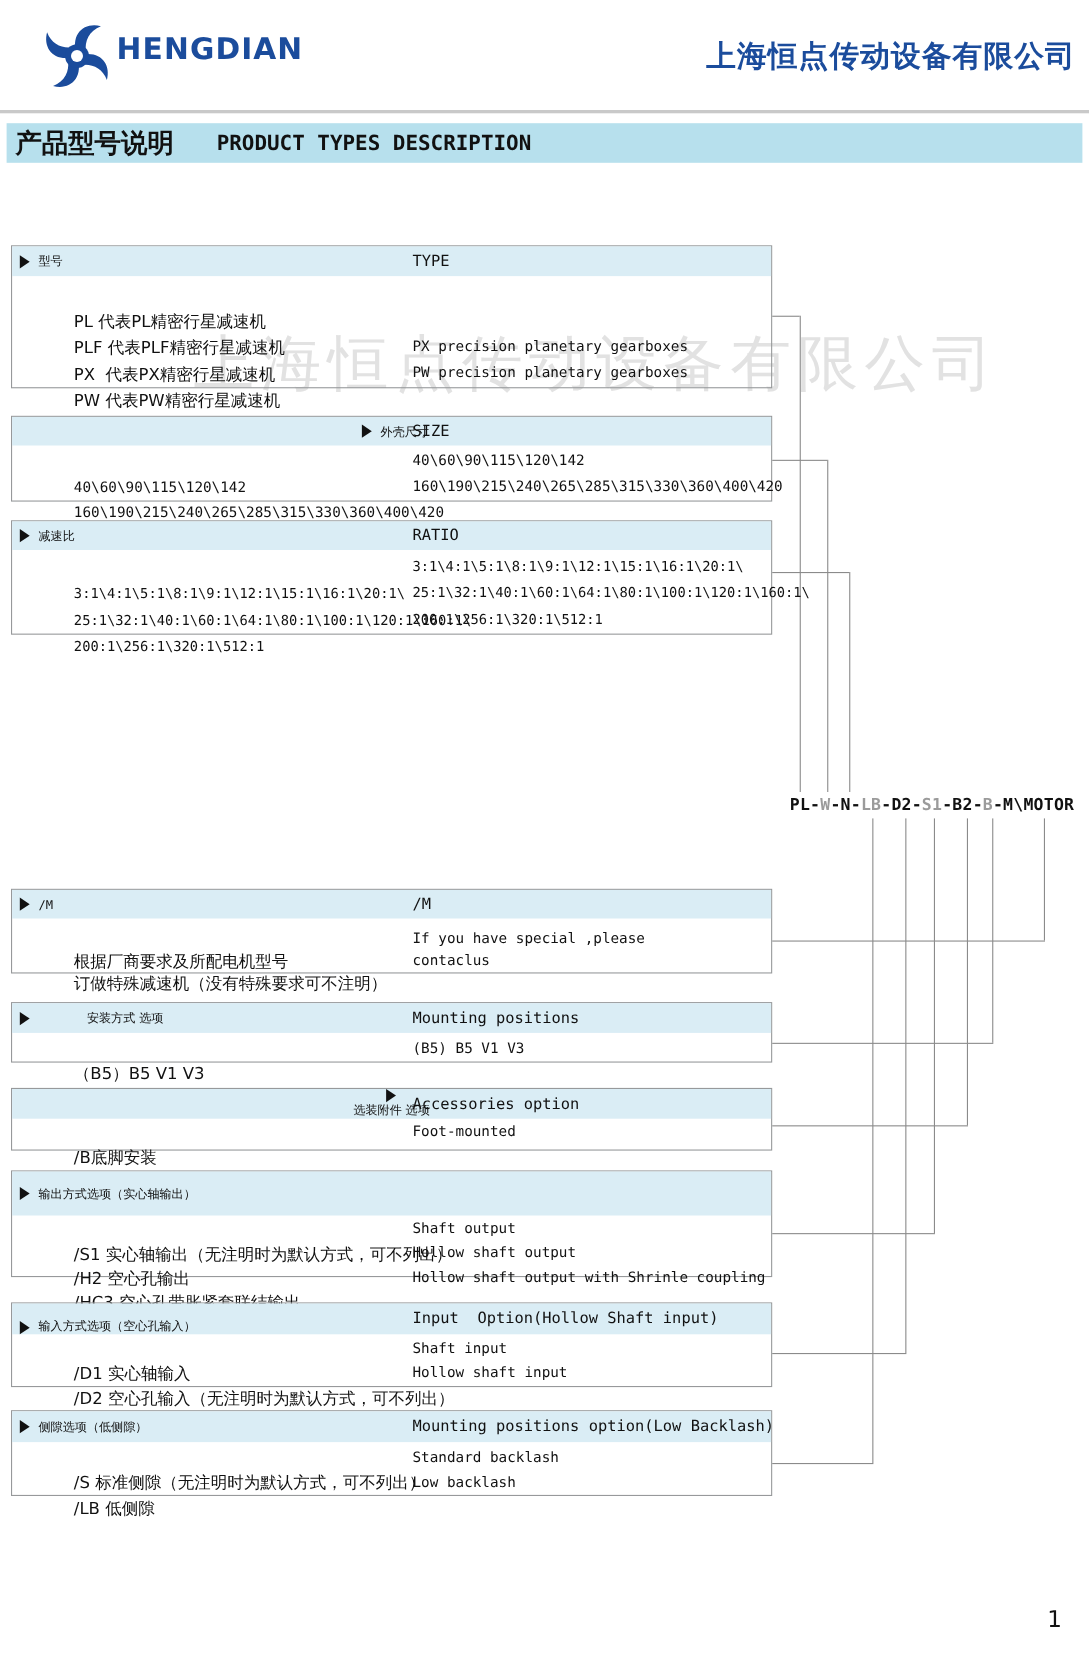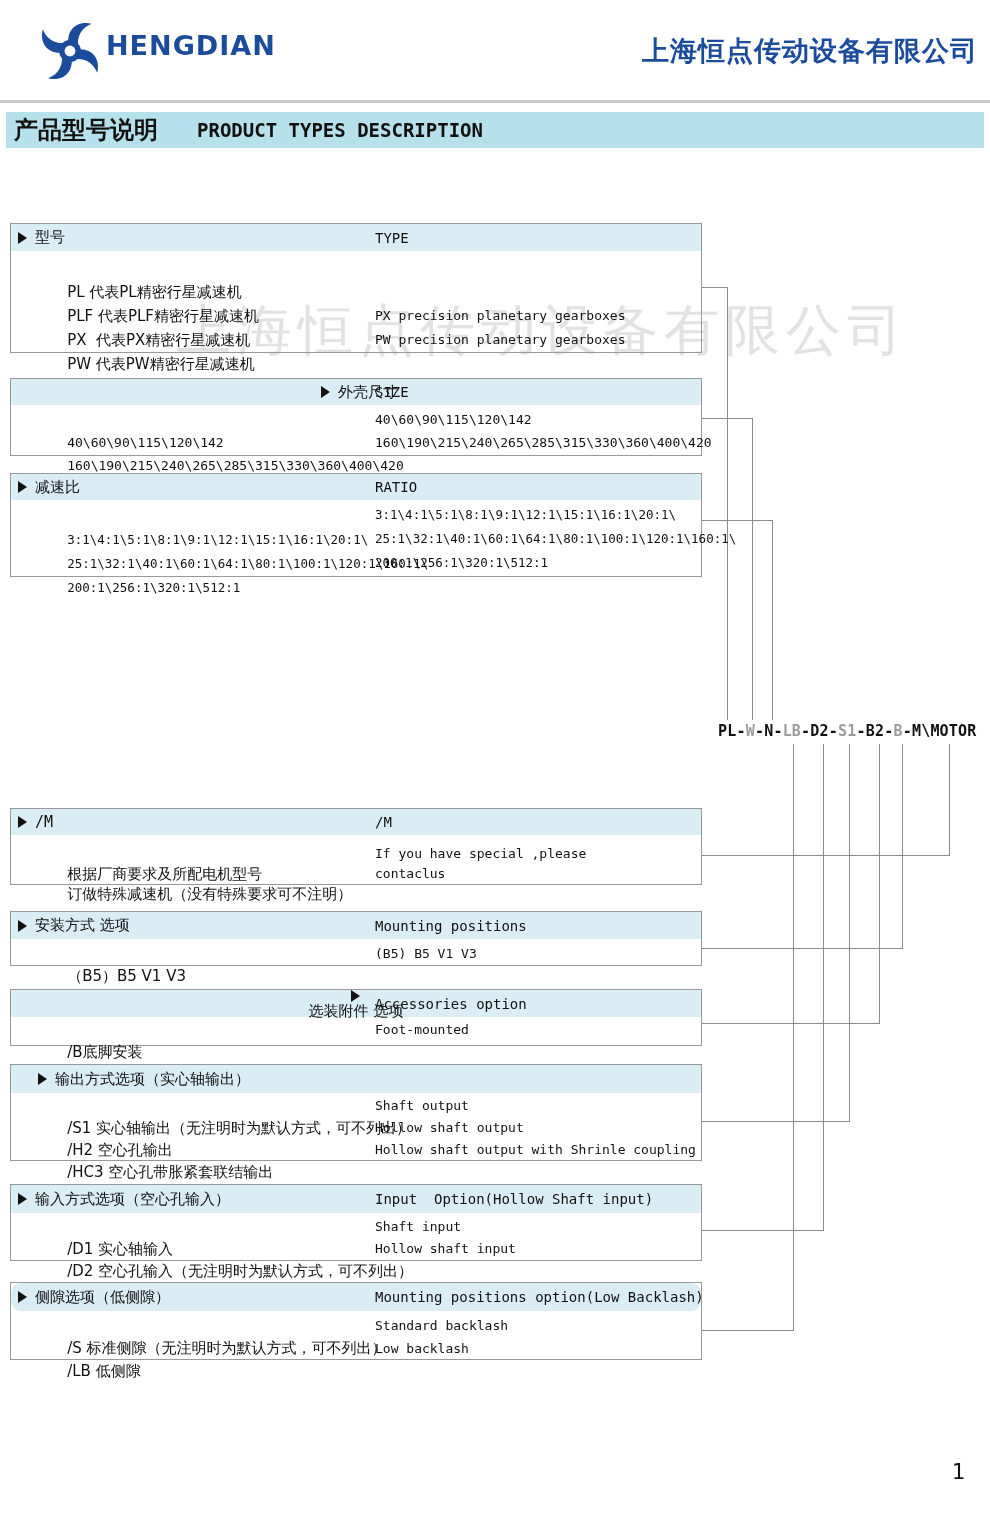--- a/index.html
+++ b/index.html
@@ -23,21 +23,21 @@
 
   
   .watermark{position:absolute;left:176px;top:294px;font-size:55px;color:#e2e2e2;
              letter-spacing:6px;white-space:nowrap;z-index:0;}
 
   
   .section{position:absolute;left:10px;width:692px;border:1px solid #97999b;box-sizing:border-box;z-index:2;}
   .sec-header{position:relative;background:#daedf5;display:flex;align-items:center;}
   .tri{width:0;height:0;border-left:9px solid #111;border-top:6px solid transparent;
        border-bottom:6px solid transparent;margin:0 8px 0 7px;flex:0 0 auto;}
-  .sec-header .zh{font-size:15px;white-space:pre;}
+  .sec-header .zh{font-size:11px;white-space:pre;}
   .sec-header .en{position:absolute;left:364px;top:0;height:100%;display:flex;align-items:center;
                   font-size:14px;font-family:"DejaVu Sans Mono",monospace;white-space:pre;}
   .sec-row{position:relative;padding-left:18px;font-size:15px;white-space:pre;}
   .sec-row .en{position:absolute;left:364px;top:0;font-size:13px;
                font-family:"DejaVu Sans Mono",monospace;white-space:pre;}
   .sec-size .sec-row .zh{font-family:"DejaVu Sans Mono",monospace;font-size:13px;}
   .sec-ratio .sec-row .zh{font-family:"DejaVu Sans Mono",monospace;font-size:12.5px;}
   .sec-ratio .sec-row .en{font-size:12.5px;}
 
   
@@ -135,21 +135,21 @@
     </div>
     <div style="padding-top:9px;">
       <div class="sec-row" style="height:20px;line-height:20px;">
         <span class="zh">根据厂商要求及所配电机型号</span><span class="en">If you have special ,please</span></div>
       <div class="sec-row" style="height:20px;line-height:20px;">
         <span class="zh">订做特殊减速机（没有特殊要求可不注明）</span><span class="en">contaclus</span></div>
     </div>
   </div>
 
   <div class="section" style="top:911px;height:55px;">
-    <div class="sec-header" style="height:27px;">
+    <div class="sec-header" style="height:27px;gap:44px;">
       <span class="tri"></span>
       <span class="zh">安装方式 选项</span>
       <span class="en">Mounting positions</span>
     </div>
     <div style="padding-top:4px;">
       <div class="sec-row" style="height:22px;line-height:22px;">
         <span class="zh">（B5）B5 V1 V3</span><span class="en">(B5) B5 V1 V3</span></div>
     </div>
   </div>
 
@@ -159,50 +159,50 @@
       <span class="zh">选装附件 选项</span>
       <span class="en">Accessories option</span>
     </div>
     <div style="padding-top:2px;">
       <div class="sec-row" style="height:22px;line-height:22px;">
         <span class="zh">/B底脚安装</span><span class="en">Foot-mounted</span></div>
     </div>
   </div>
 
   <div class="section" style="top:1064px;height:97px;">
-    <div class="sec-header" style="height:28px;padding-left:20px;">
+    <div class="sec-header" style="height:40px;">
       <span class="tri"></span>
       <span class="zh">输出方式选项（实心轴输出）</span>
     </div>
     <div style="padding-top:2px;">
       <div class="sec-row" style="height:22px;line-height:22px;">
         <span class="zh">/S1 实心轴输出（无注明时为默认方式，可不列出）</span><span class="en">Shaft output</span></div>
       <div class="sec-row" style="height:22px;line-height:22px;">
         <span class="zh">/H2 空心孔输出</span><span class="en">Hollow shaft output</span></div>
       <div class="sec-row" style="height:22px;line-height:22px;">
         <span class="zh">/HC3 空心孔带胀紧套联结输出</span><span class="en">Hollow shaft output with Shrinle coupling</span></div>
     </div>
   </div>
 
   <div class="section" style="top:1184px;height:77px;">
-    <div class="sec-header" style="height:28px;">
+    <div class="sec-header" style="height:28px;align-items:flex-end;">
       <span class="tri"></span>
       <span class="zh">输入方式选项（空心孔输入）</span>
       <span class="en">Input  Option(Hollow Shaft input)</span>
     </div>
     <div style="padding-top:3px;">
       <div class="sec-row" style="height:22px;line-height:22px;">
         <span class="zh">/D1 实心轴输入</span><span class="en">Shaft input</span></div>
       <div class="sec-row" style="height:22px;line-height:22px;">
         <span class="zh">/D2 空心孔输入（无注明时为默认方式，可不列出）</span><span class="en">Hollow shaft input</span></div>
     </div>
   </div>
 
   <div class="section" style="top:1282px;height:78px;">
-    <div class="sec-header" style="height:28px;border-radius:10px;">
+    <div class="sec-header" style="height:28px;">
       <span class="tri"></span>
       <span class="zh">侧隙选项（低侧隙）</span>
       <span class="en">Mounting positions option(Low Backlash)</span>
     </div>
     <div style="padding-top:3px;">
       <div class="sec-row" style="height:23px;line-height:23px;">
         <span class="zh">/S 标准侧隙（无注明时为默认方式，可不列出）</span><span class="en">Standard backlash</span></div>
       <div class="sec-row" style="height:23px;line-height:23px;">
         <span class="zh">/LB 低侧隙</span><span class="en">Low backlash</span></div>
     </div>

